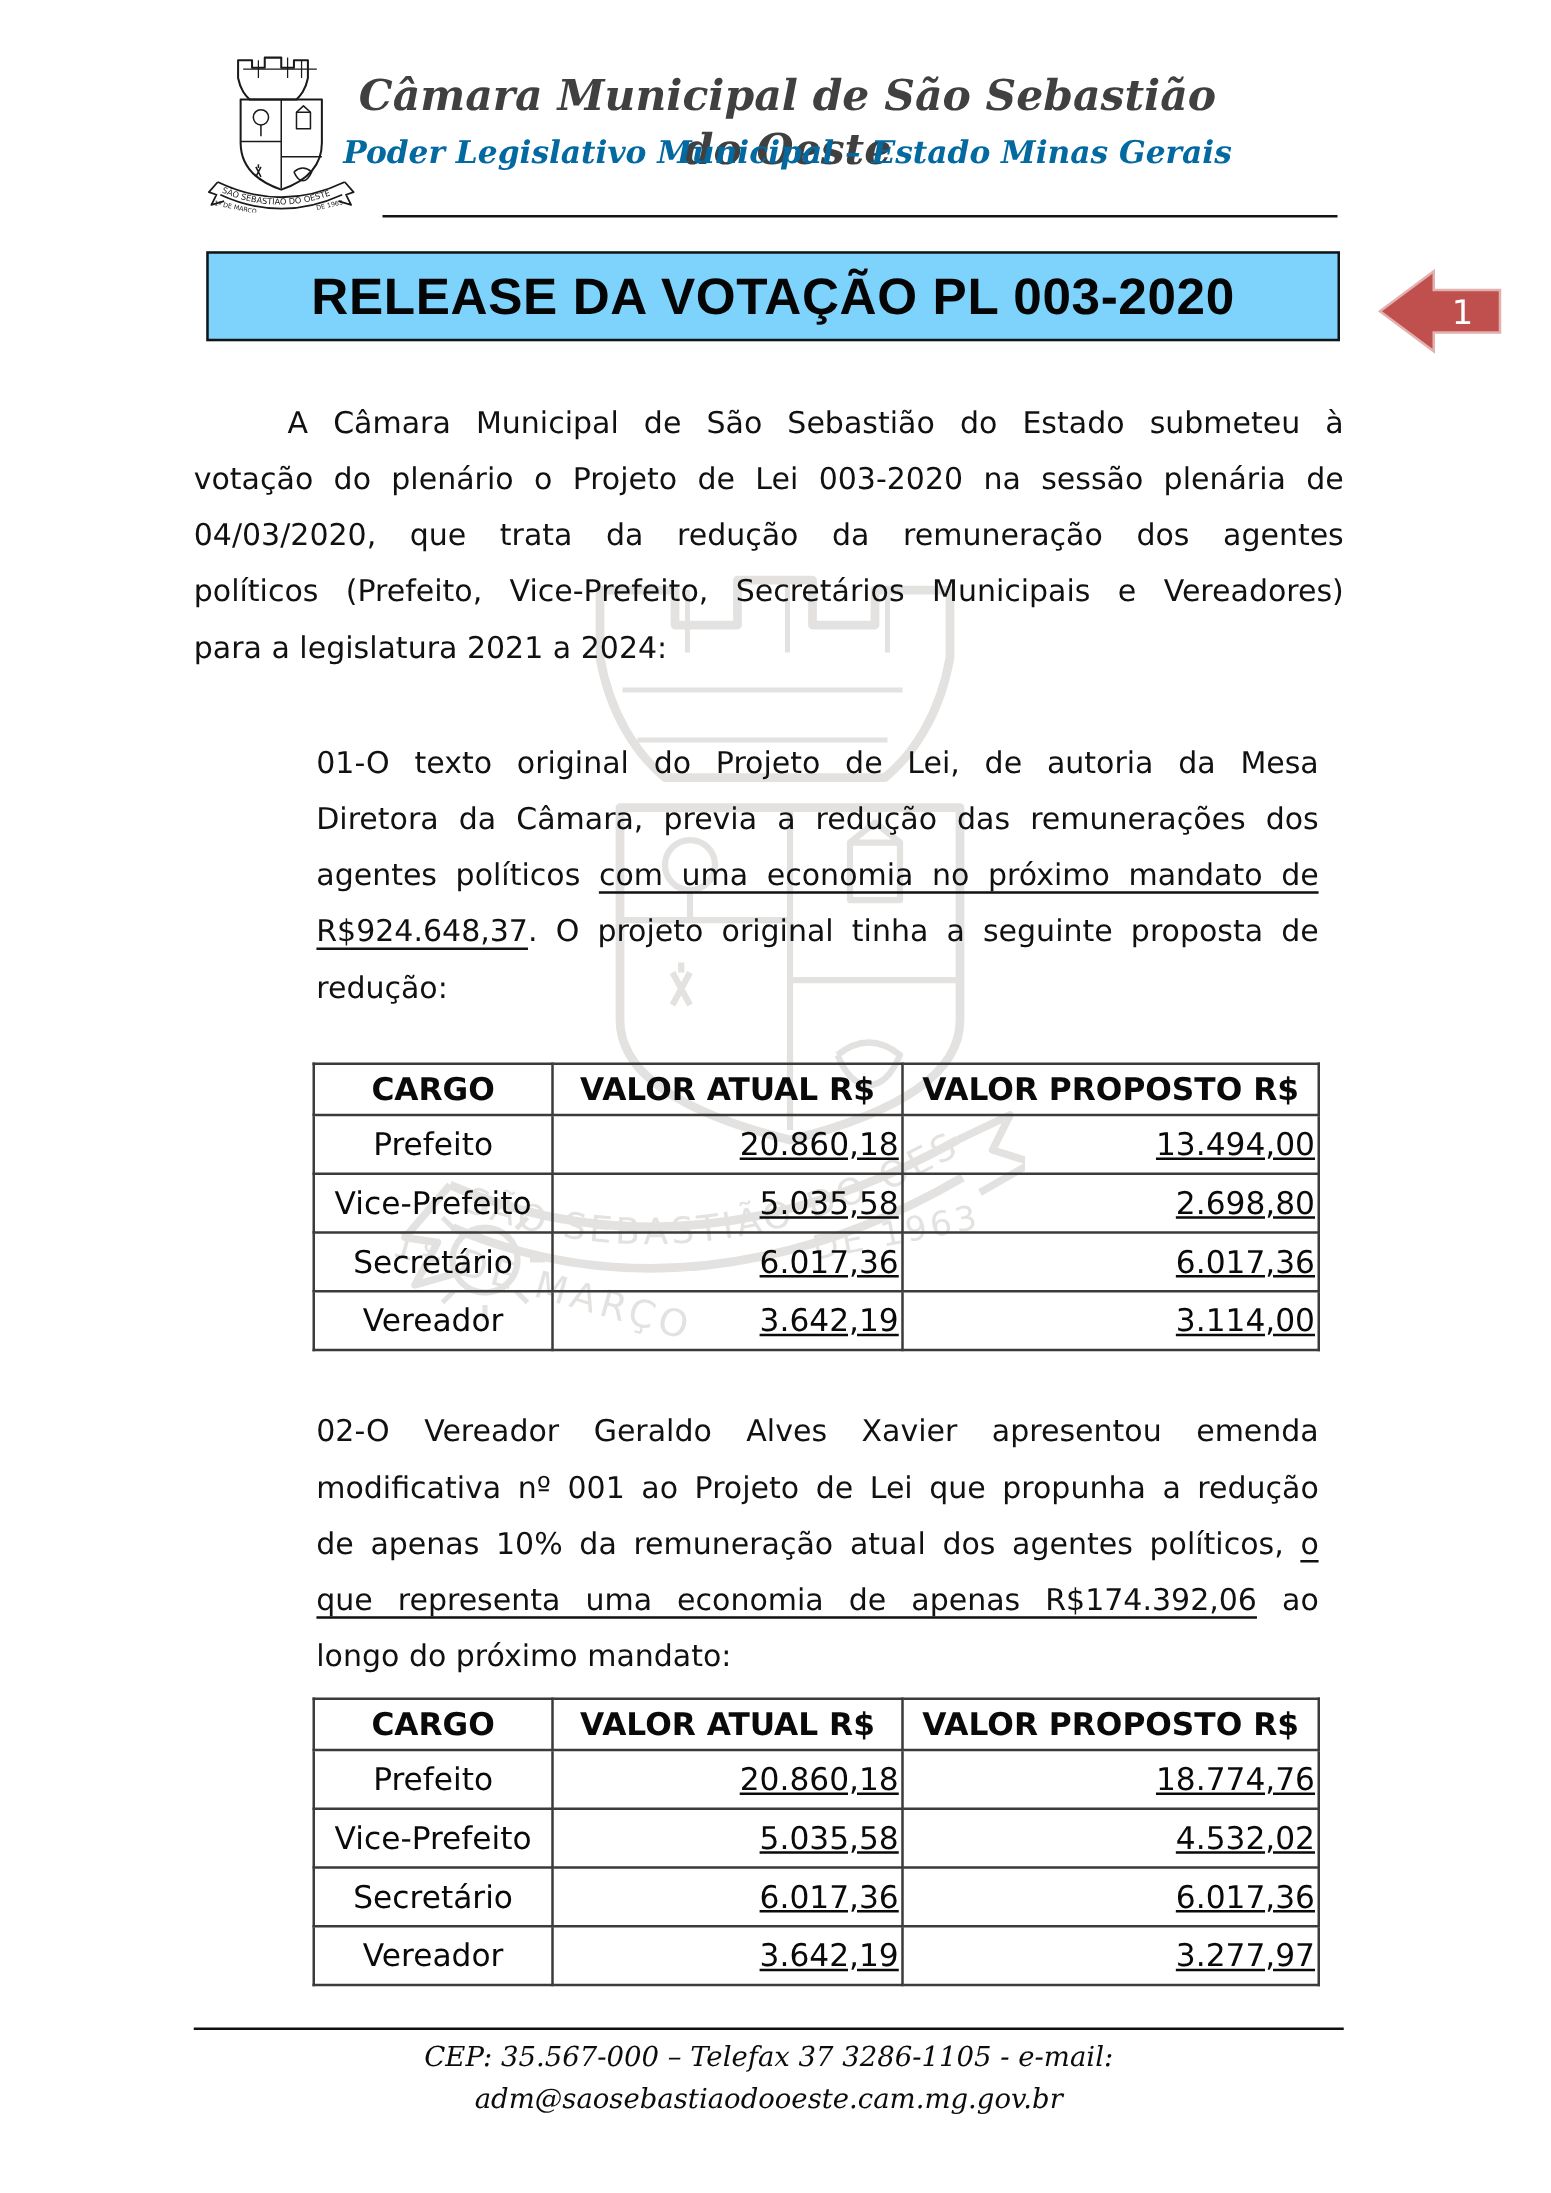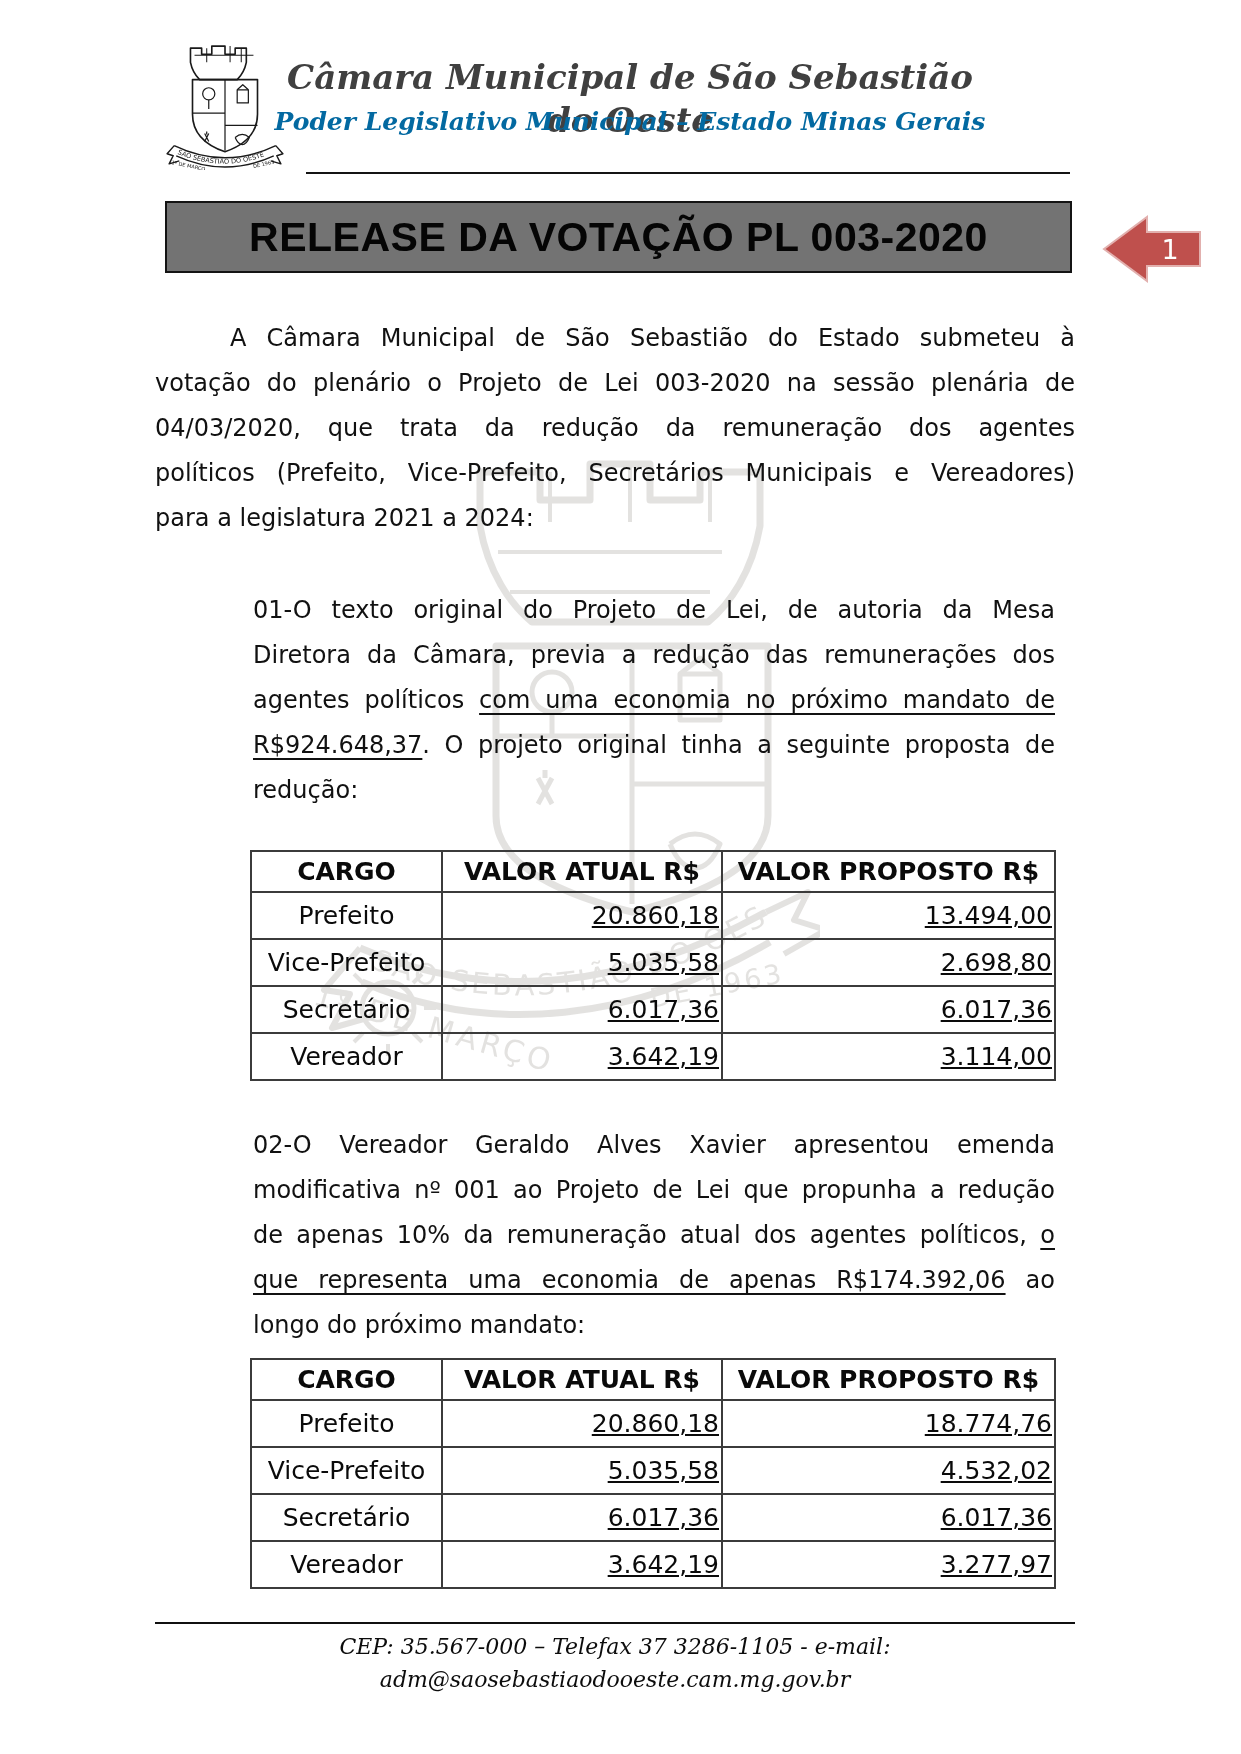--- a/index.html
+++ b/index.html
@@ -14,21 +14,21 @@
   #logo{left:164px;top:40px;width:122px;height:130px;}
   #orgname{left:260px;top:56px;width:740px;text-align:center;
     font:italic bold 34px/1.25 "DejaVu Serif","Liberation Serif",serif;color:#404040;}
   #orgsub{left:260px;top:106px;width:740px;text-align:center;
     font:italic bold 25px/1.25 "DejaVu Serif","Liberation Serif",serif;color:#0369a1;}
   .rule{border-top:2px solid #141414;height:0;}
   #headrule{left:306px;top:172px;width:764px;}
 
   
   #titlebox{left:165px;top:201px;width:903px;height:68px;border:2px solid #141414;
-    background:#737373;text-align:center;}
+    background:#7dd3fc;text-align:center;}
   #titlebox span{font-family:"Liberation Sans","DejaVu Sans",sans-serif;
     font-weight:bold;font-size:41px;line-height:68px;letter-spacing:0.5px;color:#050505;}
 
   
   #pagemark{left:1102px;top:214px;width:102px;height:70px;}
 
   
   #watermark{left:300px;top:448px;width:520px;height:648px;opacity:0.24;z-index:0;}
 
   

